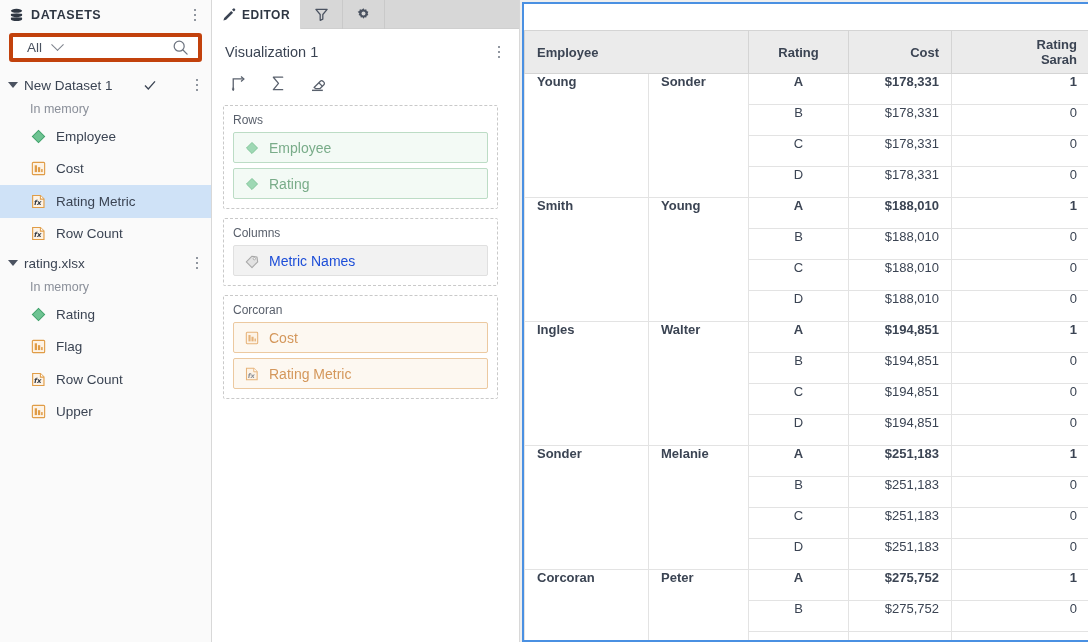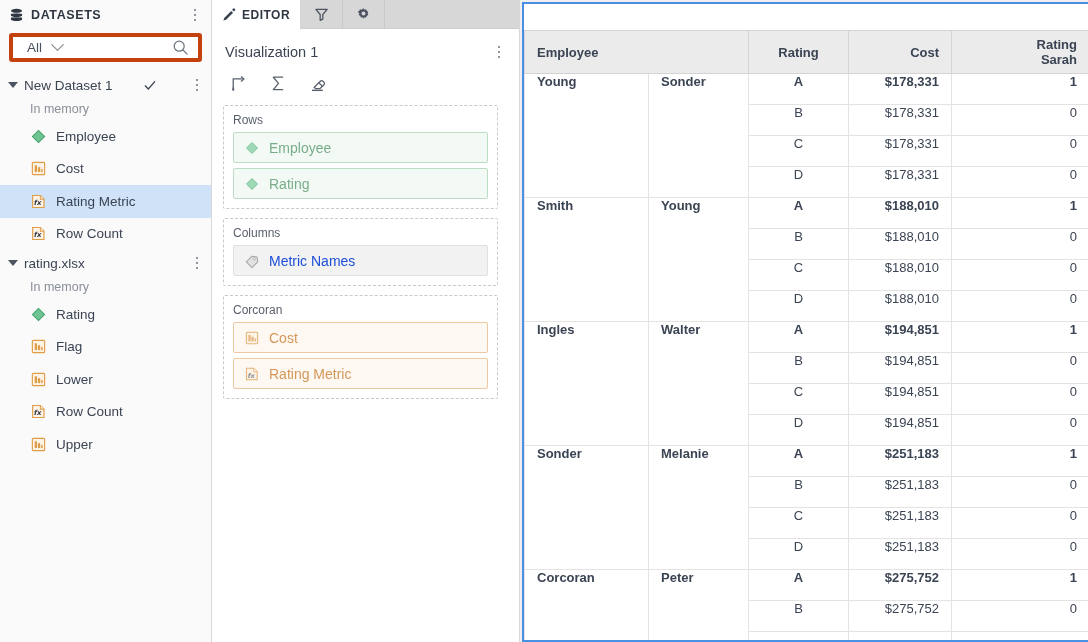--- a/index.html
+++ b/index.html
@@ -281,31 +281,20 @@
           <svg width="17" height="17" viewBox="0 0 18 18">
             <rect x="2.5" y="2.5" width="13" height="13" rx="1" fill="#fdf3e6" stroke="#e09c46" stroke-width="1.2"></rect>
             <rect x="5" y="5.6" width="2.4" height="7.2" fill="#e09c46"></rect>
             <rect x="8.4" y="7.6" width="2.4" height="5.2" fill="#e09c46"></rect>
             <rect x="11.8" y="9.6" width="1.6" height="3.2" fill="#e09c46"></rect>
           </svg>
         </span>
         <span class="field-label">Flag</span>
       </div>
 
-      <div class="field">
-        <span>
-          <svg width="17" height="17" viewBox="0 0 18 18">
-            <rect x="2.5" y="2.5" width="13" height="13" rx="1" fill="#fdf3e6" stroke="#e09c46" stroke-width="1.2"></rect>
-            <rect x="5" y="5.6" width="2.4" height="7.2" fill="#e09c46"></rect>
-            <rect x="8.4" y="7.6" width="2.4" height="5.2" fill="#e09c46"></rect>
-            <rect x="11.8" y="9.6" width="1.6" height="3.2" fill="#e09c46"></rect>
-          </svg>
-        </span>
-        <span class="field-label">Lower</span>
-      </div>
 
       <div class="field">
         <span>
           <svg width="17" height="17" viewBox="0 0 18 18">
             <path d="M2.8 2.6h8.2l3.8 3.8v9.0H2.8z" fill="#fdf3e6" stroke="#e09c46" stroke-width="1.2"></path>
             <path d="M11 2.6v3.9h3.8" fill="#fff" stroke="#e09c46" stroke-width="1.1"></path>
             <text x="4.2" y="13.2" font-family="DejaVu Sans, sans-serif" font-size="7.4" font-weight="bold" font-style="italic" fill="#2f3743">fx</text>
           </svg>
         </span>
         <span class="field-label">Row Count</span>

